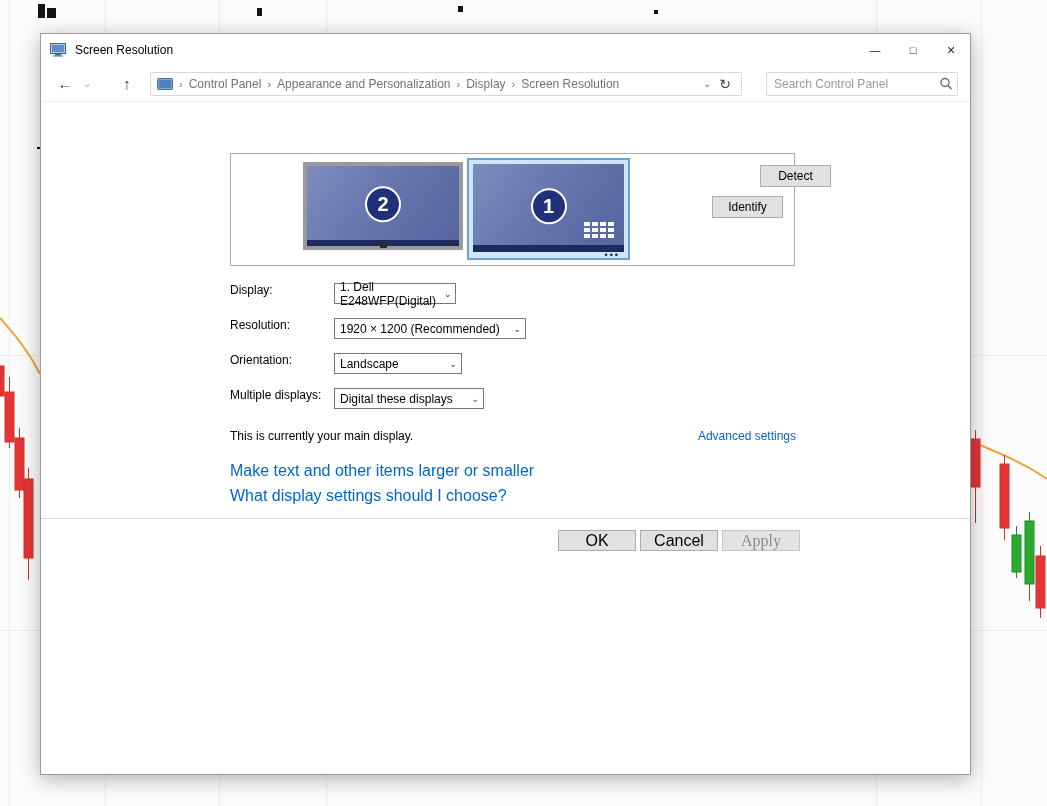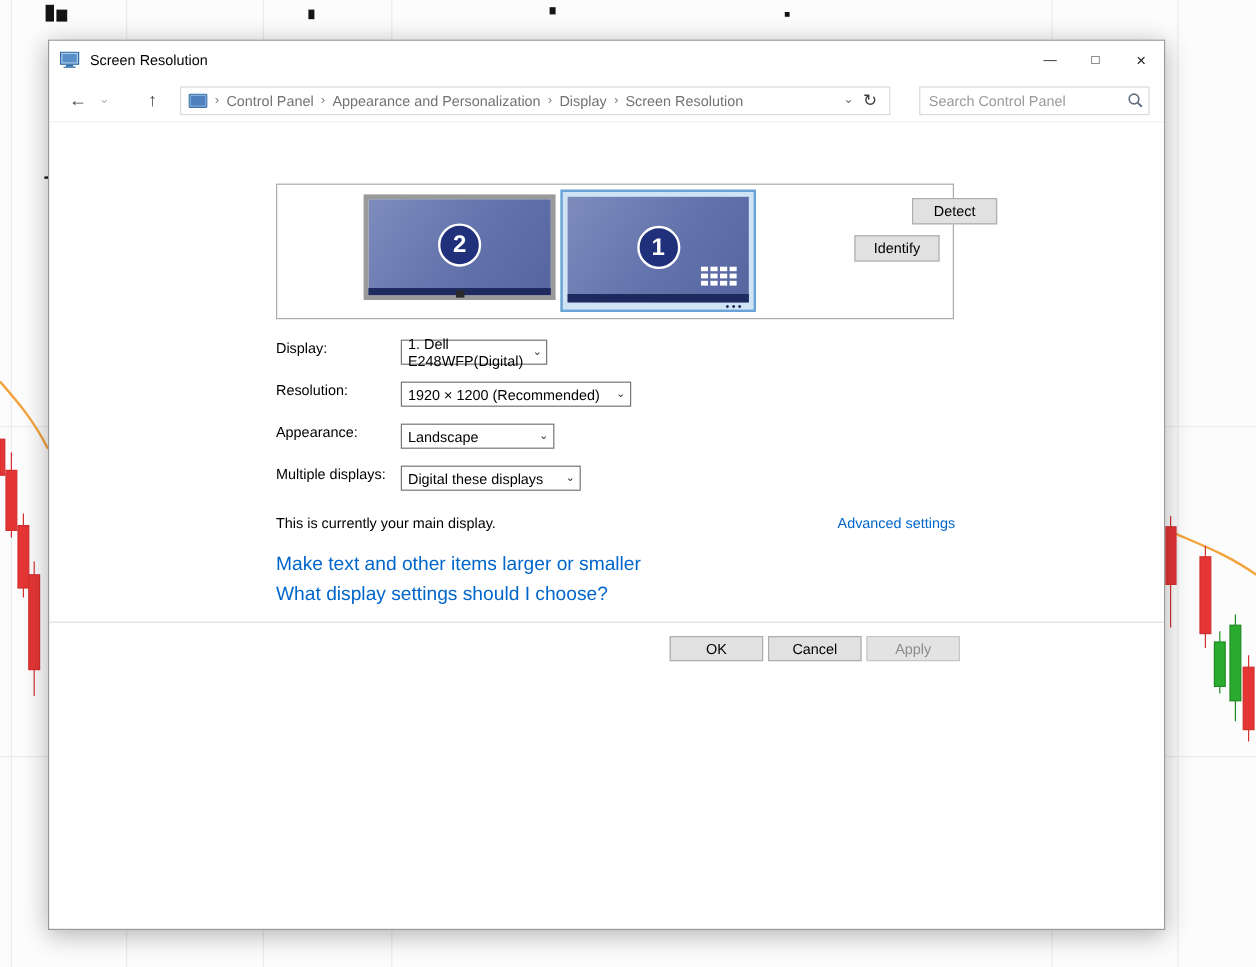--- a/index.html
+++ b/index.html
@@ -106,25 +106,25 @@
   .combo .chev { margin-left:auto; font-size:9px; color:#333; padding-left:8px; }
 
   .note-row { position:absolute; left:189px; top:395px; width:566px; display:flex; font-size:12px; }
   .adv-link { margin-left:auto; color:#0066cc; cursor:pointer; }
   .plain-link { position:absolute; left:189px; font-size:16px; color:#0066cc; cursor:pointer; }
   .link1 { top:428px; }
   .link2 { top:453px; }
   .footer-sep { position:absolute; left:0; top:484px; width:100%; border-top:1px solid #dcdcdc; }
   .action-btn {
     position:absolute; top:496px; width:78px; height:21px;
-    background:#e1e1e1; border:1px solid #adadad; font-family:inherit; font-size:12px; color:#000;
+    background:#e1e1e1; border:1px solid #adadad; font-family:inherit; font-size:16px; color:#000;
   }
   .ok { left:517px; }
   .cancel { left:599px; }
-  .apply { left:681px; background:#e3e3e3; border-color:#c6c6c6; color:#8c8c8c; }
+  .apply { left:681px; background:#e3e3e3; border-color:#c6c6c6; color:#8c8c8c;font-family:Liberation Serif, serif; }
 </style>
 </head>
 <body>
 
 <svg class="bg" width="1047" height="806" viewBox="0 0 1047 806">
   <g stroke="#ececec" stroke-width="1">
     <line x1="9.5" y1="0" x2="9.5" y2="806"></line>
     <line x1="105.5" y1="0" x2="105.5" y2="806"></line>
     <line x1="219.5" y1="0" x2="219.5" y2="806"></line>
     <line x1="326.5" y1="0" x2="326.5" y2="806"></line>
@@ -261,21 +261,21 @@
     </div>
   </div>
   <div class="row" style="top:284px">
     <span class="lbl">Resolution:</span>
     <div class="combo" style="width:192px">
       <span>1920 × 1200 (Recommended)</span>
       <span class="chev">⌄</span>
     </div>
   </div>
   <div class="row" style="top:319px">
-    <span class="lbl">Appearance:</span>
+    <span class="lbl">Orientation:</span>
     <div class="combo" style="width:128px">
       <span>Landscape</span>
       <span class="chev">⌄</span>
     </div>
   </div>
   <div class="row" style="top:354px">
     <span class="lbl">Multiple displays:</span>
     <div class="combo" style="width:150px">
       <span>Digital these displays</span>
       <span class="chev">⌄</span>

